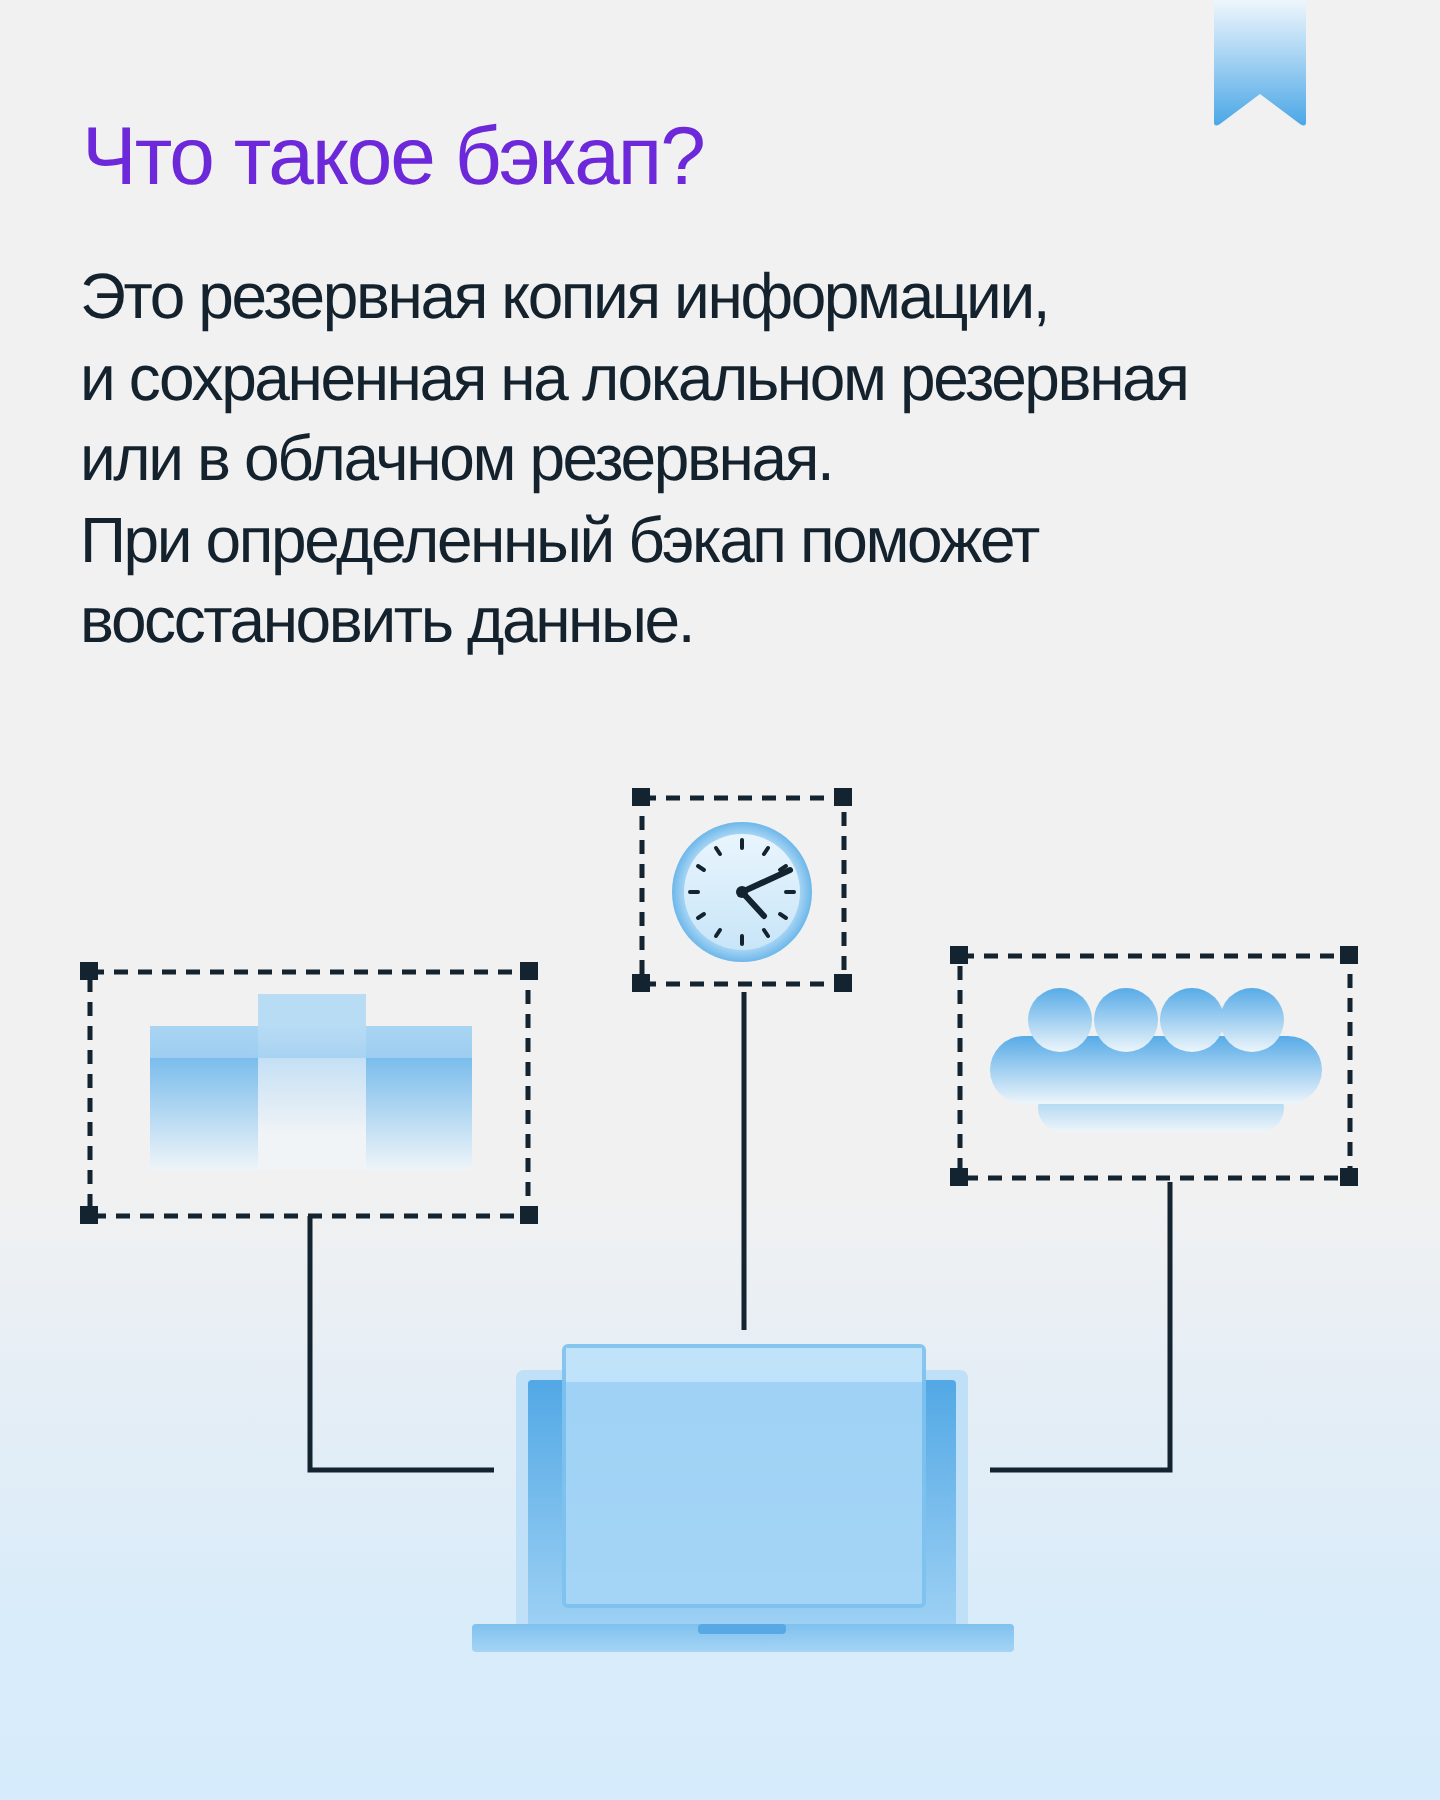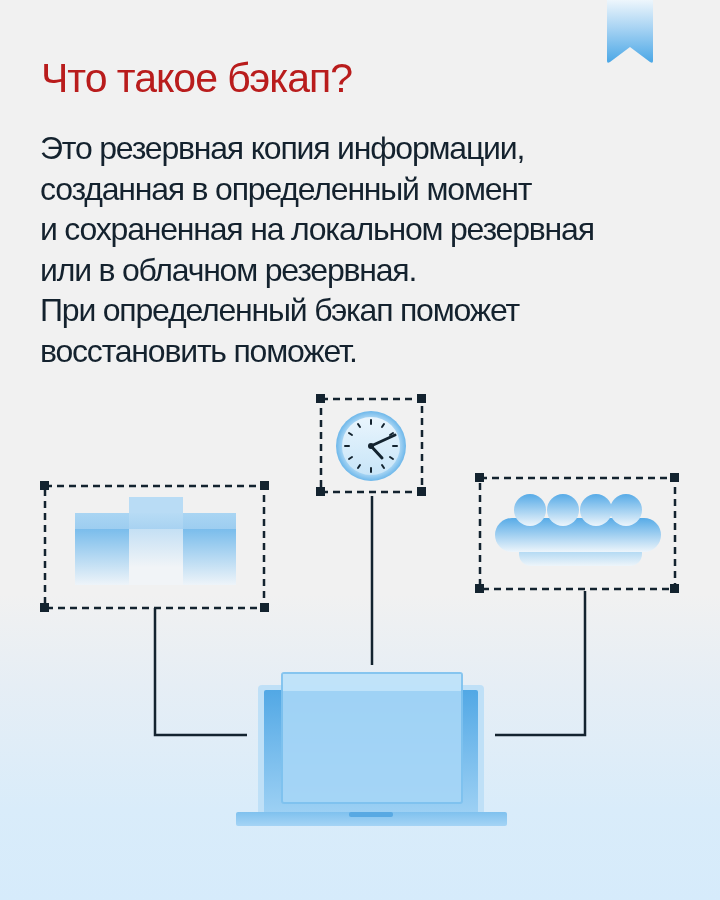--- a/index.html
+++ b/index.html
@@ -5,21 +5,21 @@
   html, body { margin: 0; padding: 0; }
   body {
     width: 720px; height: 900px; overflow: hidden; position: relative;
     background: linear-gradient(180deg, #f1f1f1 0%, #f1f1f1 66%, #e6eef5 76%, #d9ecfa 90%, #d6ebfb 100%);
     font-family: "Liberation Sans", sans-serif;
     color: #10202c;
   }
   .bookmark { position: absolute; left: 607px; top: 0; width: 46px; height: 64px; }
   .title {
     position: absolute; left: 41px; top: 48px; margin: 0;
-    font-size: 41px; font-weight: 400; letter-spacing: -1px; color: #b91c1c;
+    font-size: 41px; font-weight: 400; letter-spacing: -1px; color: #6d28d9;
     line-height: 60px;
   }
   .body-text {
     position: absolute; left: 40px; top: 128px; margin: 0;
     font-size: 32px; line-height: 40.5px; letter-spacing: -1.2px; color: #14222e;
     white-space: nowrap;
   }
   .body-text span { display: block; }
   .diagram { position: absolute; left: 0; top: 380px; width: 720px; height: 460px; }
 </style>
@@ -34,25 +34,24 @@
       <stop offset="1" stop-color="#4aa7e6"></stop>
     </linearGradient>
   </defs>
   <path d="M0 0 H46 V61 Q46 64 43 62 L23 47 L3 62 Q0 64 0 61 Z" fill="url(#bmg)"></path>
 </svg>
 
 <h1 class="title">Что такое бэкап?</h1>
 
 <div class="body-text">
   <span>Это резервная копия информации,</span>
-  <span>созданная в определенный момент</span>
   <span>и сохраненная на локальном резервная</span>
   <span>или в облачном резервная.</span>
   <span>При определенный бэкап поможет</span>
-  <span>восстановить поможет.</span>
+  <span>восстановить данные.</span>
 </div>
 
 <svg class="diagram" viewBox="0 380 720 460" width="720" height="460">
   <defs>
     <linearGradient id="barDark" x1="0" y1="0" x2="0" y2="1">
       <stop offset="0" stop-color="#59ade8"></stop>
       <stop offset="1" stop-color="#eef4f9"></stop>
     </linearGradient>
     <linearGradient id="barCenter" x1="0" y1="0" x2="0" y2="1">
       <stop offset="0" stop-color="#9fcff2"></stop>

